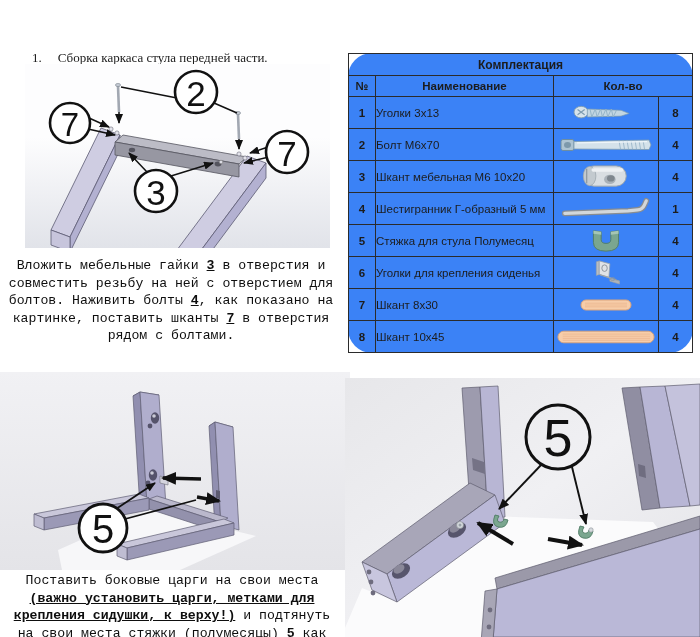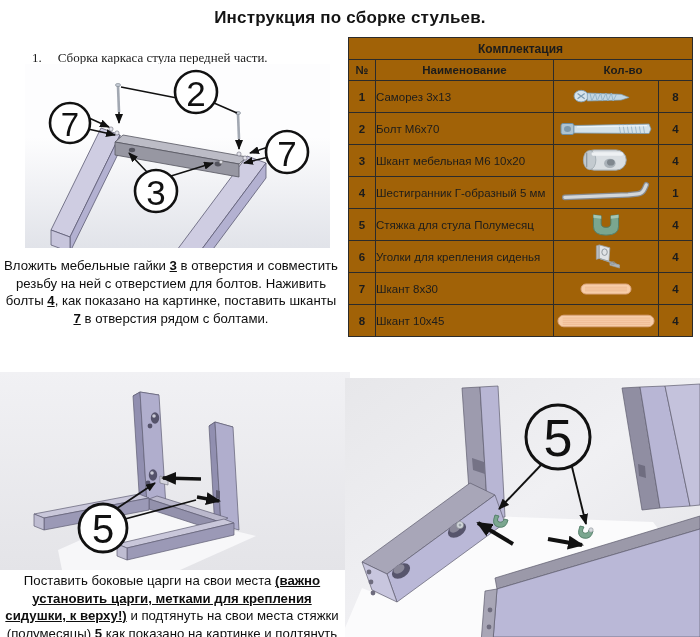--- a/index.html
+++ b/index.html
@@ -3,27 +3,27 @@
 <meta charset="utf-8">
 <style>
   html,body{margin:0;padding:0;background:#fff;}
   .page{position:relative;width:700px;height:637px;background:#ffffff;overflow:hidden;
         font-family:"Liberation Sans",sans-serif;}
   .title{position:absolute;top:8px;left:0;width:100%;text-align:center;
          font-weight:bold;font-size:17px;color:#141414;letter-spacing:.2px;}
   .step-heading{position:absolute;left:32px;top:50px;font-family:"Liberation Serif",serif;
          font-size:13px;color:#1b1b1b;text-align:center;}
   .step-heading .num{display:inline-block;margin-right:16px;}
-  .para{position:absolute;font-family:Liberation Sans, sans-serif;font-size:13.2px;
+  .para{position:absolute;font-family:Liberation Mono, monospace;font-size:13.2px;
         line-height:17.5px;text-align:center;color:#0e0e0e;}
   .para .em{font-weight:bold;text-decoration:underline;}
   #p1{left:4px;top:257px;width:334px;}
   #p2{left:4px;top:572px;width:336px;}
-  table.parts{position:absolute;left:348px;top:37px;width:344px;border-collapse:collapse;
-        table-layout:fixed;background:#a16207;}
+  table.parts{position:absolute;left:348px;top:53px;width:344px;border-collapse:collapse;
+        table-layout:fixed;background:#3b82f6;border-radius:24px;}
   table.parts td{border:1px solid #2b2b2b;font-size:11.5px;color:#1c1c1c;
         vertical-align:middle;padding:0;overflow:hidden;}
   tr.t-title td{font-weight:bold;font-size:12px;text-align:center;height:21px;}
   tr.t-head td{font-weight:bold;font-size:11.5px;text-align:center;height:20px;}
   tr.r td{height:31px;}
   td.c-num{text-align:center;font-weight:bold;}
   td.c-name{padding-left:7px;}
   td.c-icon{text-align:center;}
   td.c-icon svg{display:block;margin:0 auto;}
   td.c-qty{text-align:center;font-weight:bold;font-size:12.5px;}
@@ -31,21 +31,20 @@
   .d2{position:absolute;left:0px;top:372px;}
   .d3{position:absolute;left:345px;top:378px;}
   svg text.co{font-family:"Liberation Sans",sans-serif;fill:#111;
         text-anchor:middle;dominant-baseline:central;}
 </style>
 </head>
 <body>
 
 <div class="page">
 
-  <div class="title">Инструкция по сборке стульев.</div>
 
   <div class="step-heading">
     <span class="num">1.</span><span>Сборка каркаса стула передней части.</span>
   </div>
 
   <svg class="d1" width="305" height="184" viewBox="0 0 305 184">
     <defs>
       <linearGradient id="bg1" x1="0" y1="0" x2="0" y2="1">
         <stop offset="0.4" stop-color="#fdfdfe"></stop>
           <stop offset="1" stop-color="#e1e3e9"></stop>
@@ -129,21 +128,21 @@
         <tr class="t-title">
       <td colspan="4">Комплектация</td>
     </tr>
     <tr class="t-head">
       <td>№</td>
       <td>Наименование</td>
       <td colspan="2">Кол-во</td>
     </tr>
     <tr class="r">
       <td class="c-num">1</td>
-      <td class="c-name">Саморез 3х13</td>
+      <td class="c-name">Уголки 3х13</td>
       <td class="c-icon">
         <svg width="80" height="20" viewBox="0 0 90 22">
           <ellipse cx="17" cy="10" rx="8" ry="6.5" fill="#d7e4ec" stroke="#7e9cb0"></ellipse>
           <path d="M13,7 L21,13 M13,13 L21,7" stroke="#7e9cb0" stroke-width="1.3" fill="none"></path>
           <path d="M24,6.5 L62,8 L71,11.5 L62,14.5 L24,15.5 Z" fill="#c2d6e2" stroke="#7e9cb0" stroke-width="0.8"></path>
           <path d="M27,6.5 l2,9 l4,-9 l2,9 l4,-9 l2,9 l4,-9 l2,9 l4,-9 l2,9 l4,-8" stroke="#8fb0c4" stroke-width="1" fill="none"></path>
         </svg>
       </td>
       <td class="c-qty">8</td>
     </tr>

